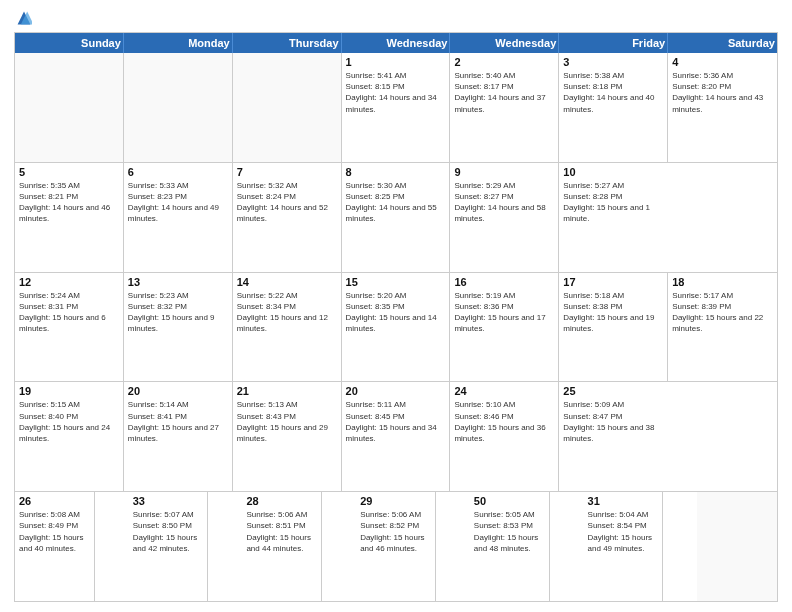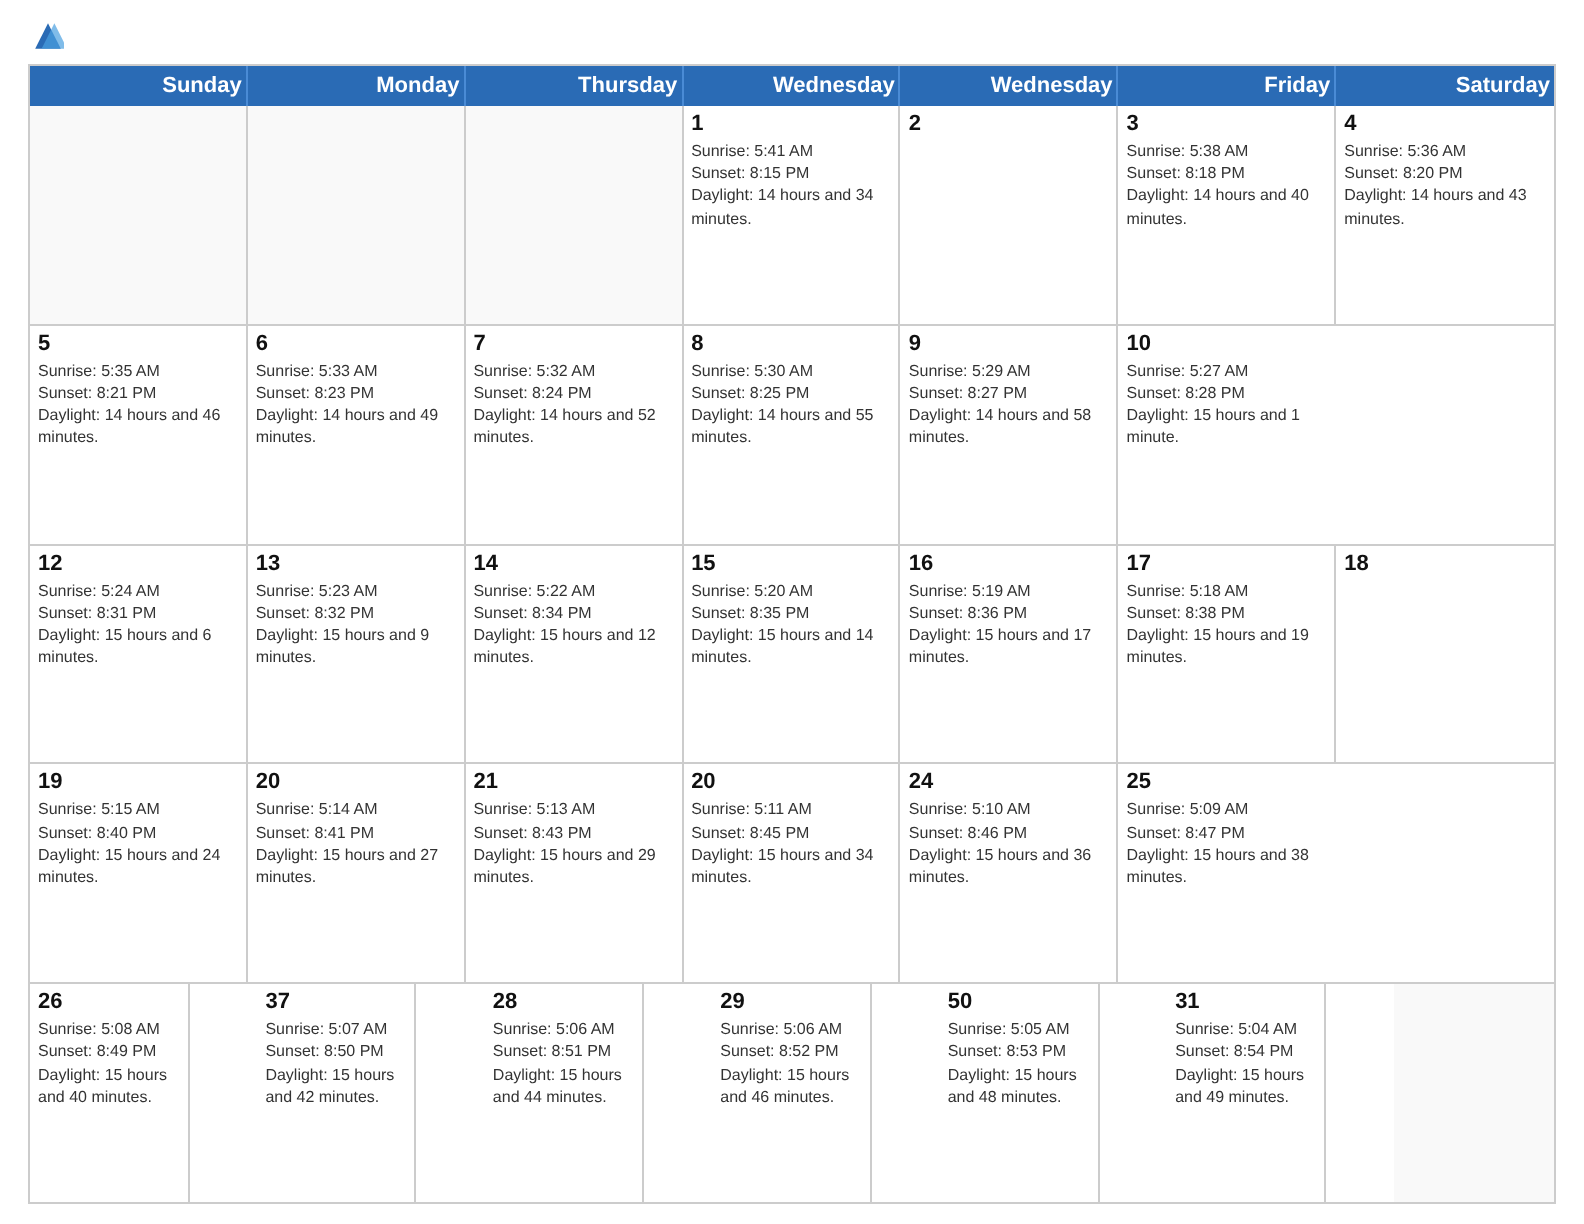--- a/index.html
+++ b/index.html
@@ -159,20 +159,21 @@
     <div class="cal-row">
           <div class="cal-cell empty"></div>
           <div class="cal-cell empty"></div>
           <div class="cal-cell empty"></div>
           <div class="cal-cell">
             <div class="cell-day">1</div>
             <div class="cell-info">Sunrise: 5:41 AM<br>Sunset: 8:15 PM<br>Daylight: 14 hours and 34 minutes.</div>
           </div>
           <div class="cal-cell">
             <div class="cell-day">2</div>
+            <div class="cell-info">Sunrise: 5:40 AM<br>Sunset: 8:17 PM<br>Daylight: 14 hours and 37 minutes.</div>
           </div>
           <div class="cal-cell">
             <div class="cell-day">3</div>
             <div class="cell-info">Sunrise: 5:38 AM<br>Sunset: 8:18 PM<br>Daylight: 14 hours and 40 minutes.</div>
           </div>
           <div class="cal-cell">
             <div class="cell-day">4</div>
             <div class="cell-info">Sunrise: 5:36 AM<br>Sunset: 8:20 PM<br>Daylight: 14 hours and 43 minutes.</div>
           </div>
         </div>
@@ -222,20 +223,21 @@
           <div class="cal-cell">
             <div class="cell-day">16</div>
             <div class="cell-info">Sunrise: 5:19 AM<br>Sunset: 8:36 PM<br>Daylight: 15 hours and 17 minutes.</div>
           </div>
           <div class="cal-cell">
             <div class="cell-day">17</div>
             <div class="cell-info">Sunrise: 5:18 AM<br>Sunset: 8:38 PM<br>Daylight: 15 hours and 19 minutes.</div>
           </div>
           <div class="cal-cell">
             <div class="cell-day">18</div>
+            <div class="cell-info">Sunrise: 5:17 AM<br>Sunset: 8:39 PM<br>Daylight: 15 hours and 22 minutes.</div>
           </div>
         </div>
         <div class="cal-row">
           <div class="cal-cell">
             <div class="cell-day">19</div>
             <div class="cell-info">Sunrise: 5:15 AM<br>Sunset: 8:40 PM<br>Daylight: 15 hours and 24 minutes.</div>
           </div>
           <div class="cal-cell">
             <div class="cell-day">20</div>
             <div class="cell-info">Sunrise: 5:14 AM<br>Sunset: 8:41 PM<br>Daylight: 15 hours and 27 minutes.</div>
@@ -256,21 +258,21 @@
             <div class="cell-day">25</div>
             <div class="cell-info">Sunrise: 5:09 AM<br>Sunset: 8:47 PM<br>Daylight: 15 hours and 38 minutes.</div>
           </div>
         </div>
         <div class="cal-row">
           <div class="cal-cell">
             <div class="cell-day">26</div>
             <div class="cell-info">Sunrise: 5:08 AM<br>Sunset: 8:49 PM<br>Daylight: 15 hours and 40 minutes.</div>
           </div>
           <div class="cal-cell">
-            <div class="cell-day">37</div>
+            <div class="cell-day">33</div>
             <div class="cell-info">Sunrise: 5:07 AM<br>Sunset: 8:50 PM<br>Daylight: 15 hours and 42 minutes.</div>
           </div>
           <div class="cal-cell">
             <div class="cell-day">28</div>
             <div class="cell-info">Sunrise: 5:06 AM<br>Sunset: 8:51 PM<br>Daylight: 15 hours and 44 minutes.</div>
           </div>
           <div class="cal-cell">
             <div class="cell-day">29</div>
             <div class="cell-info">Sunrise: 5:06 AM<br>Sunset: 8:52 PM<br>Daylight: 15 hours and 46 minutes.</div>
           </div>

